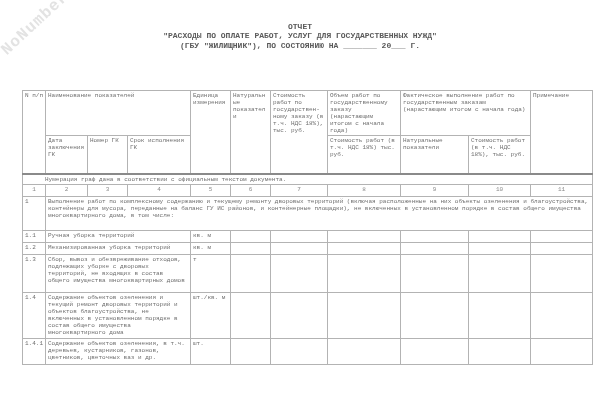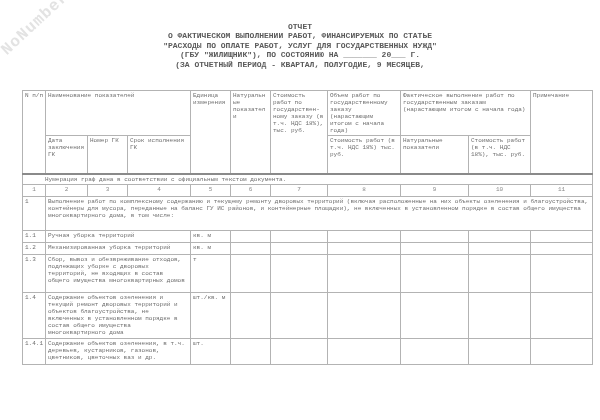--- a/index.html
+++ b/index.html
@@ -38,24 +38,22 @@
   tr.r-m2{height:46px}
   tr.r-m3{height:26px}
 </style>
 </head>
 <body>
 
 <div class="watermark">NoNumber.ru</div>
 
 <div class="title-block">
   <div>ОТЧЕТ</div>
-  <div>О ФАКТИЧЕСКОМ ВЫПОЛНЕНИИ РАБОТ, ФИНАНСИРУЕМЫХ ПО СТАТЬЕ</div>
   <div>"РАСХОДЫ ПО ОПЛАТЕ РАБОТ, УСЛУГ ДЛЯ ГОСУДАРСТВЕННЫХ НУЖД"</div>
   <div>(ГБУ "ЖИЛИЩНИК"), ПО СОСТОЯНИЮ НА _______ 20___ Г.</div>
-  <div>(ЗА ОТЧЕТНЫЙ ПЕРИОД - КВАРТАЛ, ПОЛУГОДИЕ, 9 МЕСЯЦЕВ,</div>
 </div>
 
 <table class="report">
   <colgroup>
     <col style="width:23px">
       <col style="width:42px">
       <col style="width:40px">
       <col style="width:63px">
     <col style="width:40px">
       <col style="width:40px">

